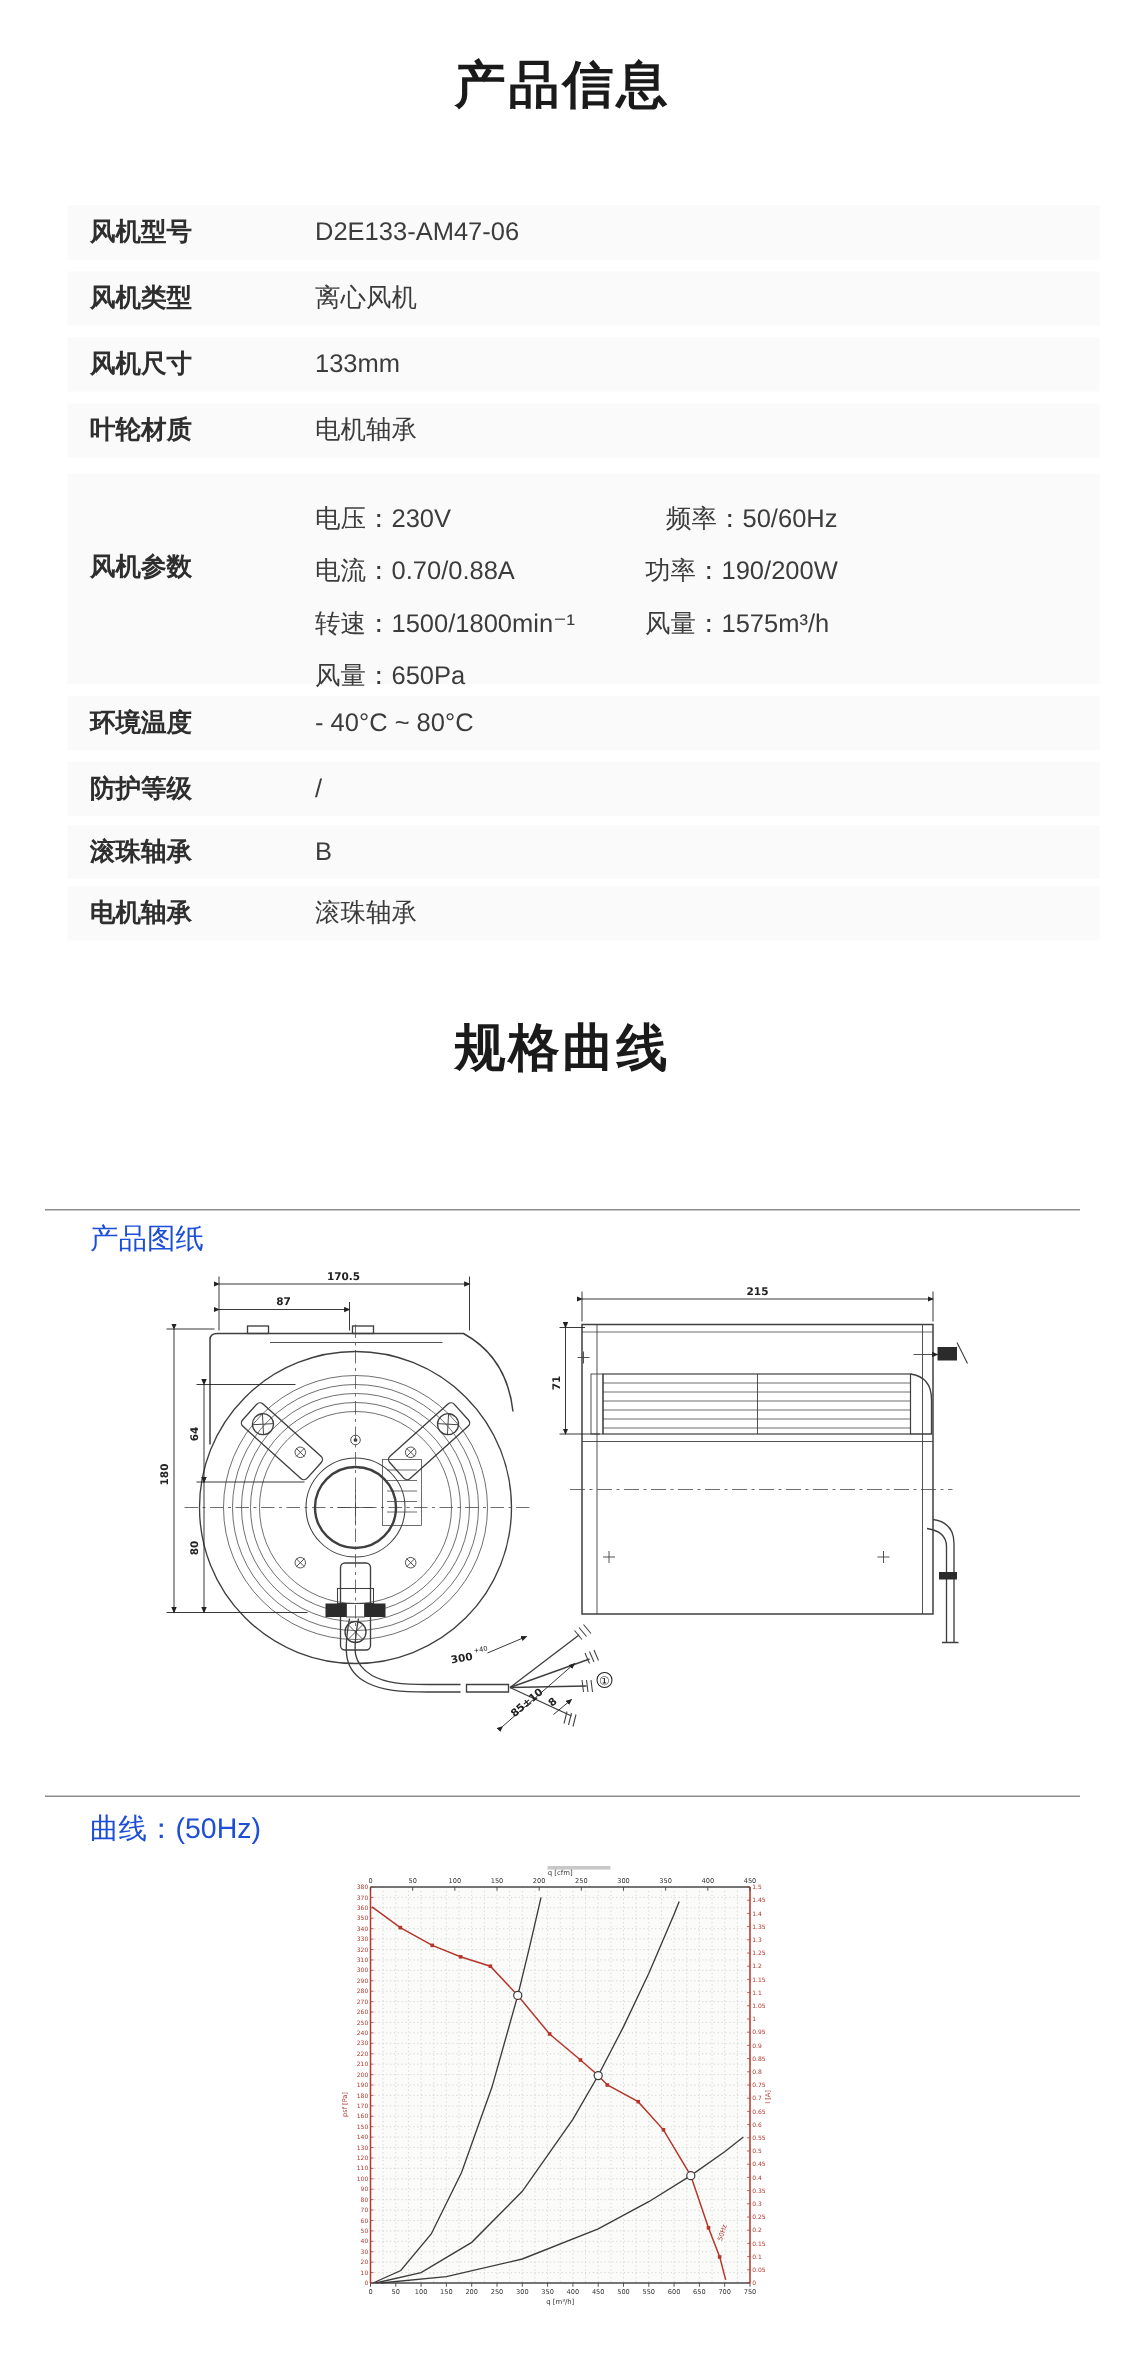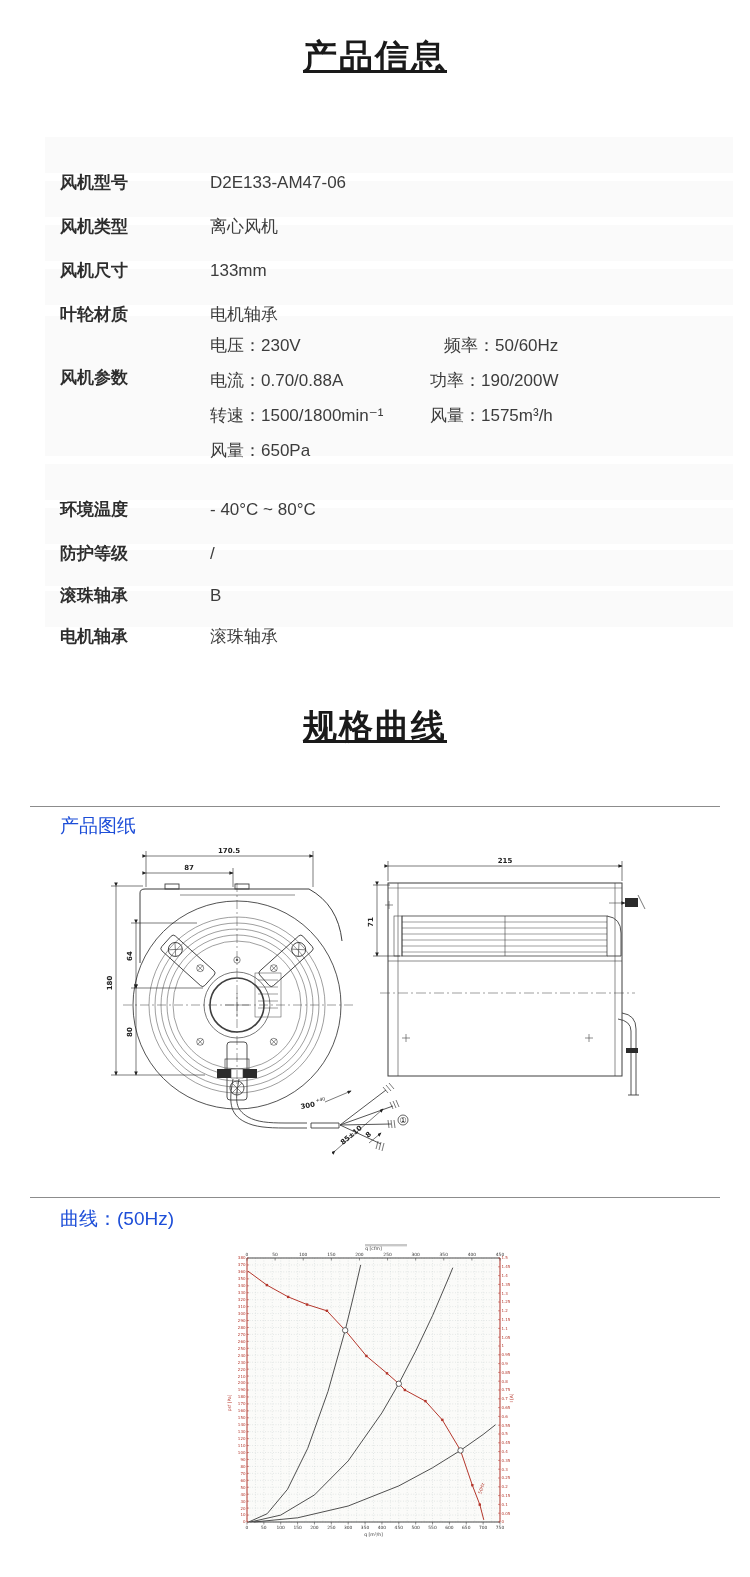--- a/index.html
+++ b/index.html
@@ -1,20 +1,20 @@
 <!DOCTYPE html>
 <html><head>
 <meta charset="utf-8">
 <style>
   html,body{margin:0;padding:0;background:#fff;}
   .page{position:relative;width:750px;height:1577px;background:#fff;overflow:hidden;
         font-family:"Liberation Sans","DejaVu Sans",sans-serif;color:#333;}
   .t1{position:absolute;left:0;width:750px;text-align:center;font-size:34px;font-weight:bold;
-      color:#1a1a1a;margin:0;letter-spacing:2px;text-decoration:underline;}
-  .srow{position:absolute;left:0;width:608px;height:30px;font-size:17px;line-height:30px;margin-top:28px;}
+      color:#1a1a1a;margin:0;letter-spacing:2px;}
+  .srow{position:absolute;left:0;width:608px;height:30px;font-size:17px;line-height:30px;}
   .sband{position:absolute;left:45px;width:688px;background:#fafafa;z-index:0;}
   .slabel{position:absolute;left:60px;font-weight:600;color:#2e2e2e;}
   .svalue{position:absolute;left:210px;color:#3c3c3c;}
   .pline{position:absolute;font-size:17px;color:#3c3c3c;line-height:24px;margin-top:12px;}
   .seclabel{position:absolute;left:60px;font-size:19px;color:#1d4ed8;}
   .hr{position:absolute;left:30px;width:690px;height:0;border-top:1.5px solid #8c8c8c;}
   svg{position:absolute;}
   svg text{font-family:"DejaVu Sans","Liberation Sans",sans-serif;}
   .dimtxt{font-size:7px;fill:#222;font-weight:bold;}
 </style>
@@ -75,21 +75,21 @@
     <div class="srow" style="top:553px">
       <span class="slabel">滚珠轴承</span>
       <span class="svalue">B</span>
     </div>
     <div class="srow" style="top:594px">
       <span class="slabel">电机轴承</span>
       <span class="svalue">滚珠轴承</span>
     </div>
   </div>
 
-  <h1 class="t1" style="top:704px">规格曲线</h1>
+  <h1 class="t1" style="top:676px">规格曲线</h1>
 
   <div class="hr" style="top:806px"></div>
   <div class="seclabel" style="top:813px">产品图纸</div>
 
   <svg width="580" height="335" style="left:85px;top:843px" viewBox="0 0 580 335">
     <defs>
       <marker id="arr" markerWidth="8" markerHeight="8" refX="6" refY="3" orient="auto">
         <path d="M0,0 L7,3 L0,6 z" fill="#222"></path>
       </marker>
     </defs>

